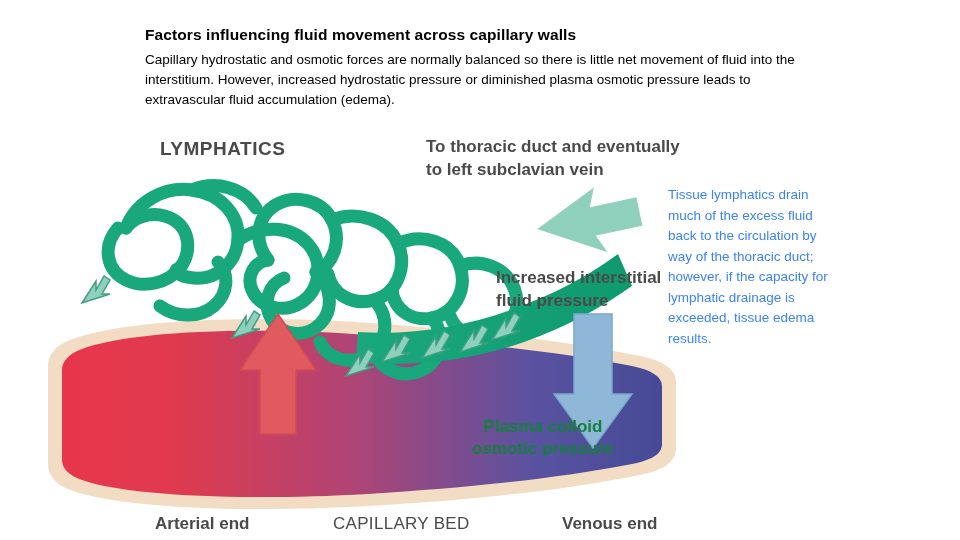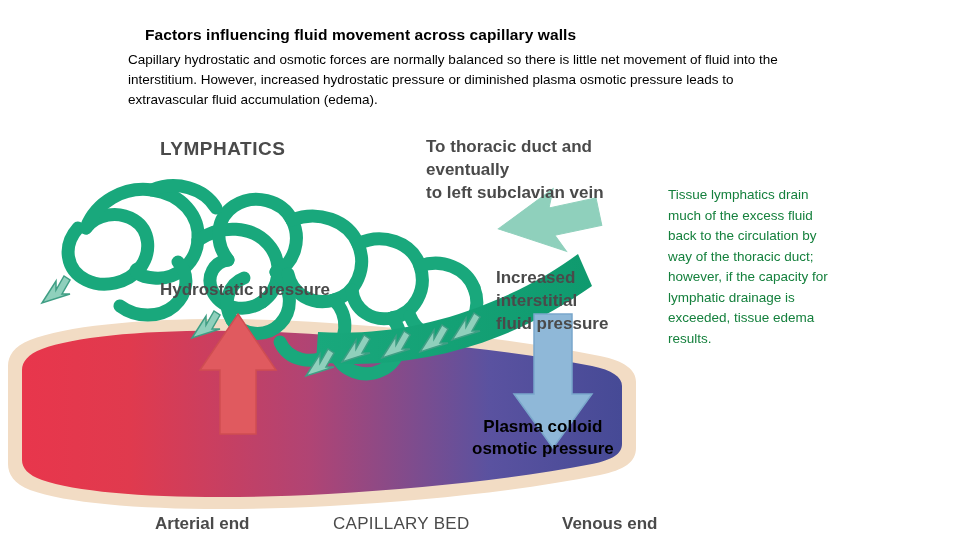--- a/index.html
+++ b/index.html
@@ -24,44 +24,45 @@
     left: 145px;
     top: 26px;
     font-size: 15.5px;
     font-weight: bold;
     color: #000000;
     letter-spacing: 0.1px;
     white-space: nowrap;
   }
   .subtitle {
     position: absolute;
-    left: 128px;
+    left: 145px;
     top: 50px;
     width: 660px;
     font-size: 13.5px;
     line-height: 20px;
     color: #000000;
   }
   .sidenote {
     position: absolute;
     left: 668px;
     top: 185px;
     width: 160px;
     font-size: 13.5px;
     line-height: 20.5px;
-    color: #15803d;
+    color: #3b82f6;
   }
 
   
   .figure {
     position: absolute;
     left: 0px;
     top: 118px;
     width: 660px;
     height: 422px;
+    padding-left: 40px;
   }
   .figure svg {
     display: block;
   }
   .fig-label {
     position: absolute;
     color: #4a4a4a;
     font-family: "Liberation Sans", sans-serif;
     font-weight: bold;
     white-space: pre-line;
@@ -88,21 +89,21 @@
     left: 496px;
     top: 148px;
     font-size: 17px;
     line-height: 23px;
   }
   .lbl-plasma {
     left: 472px;
     top: 298px;
     font-size: 17px;
     line-height: 22px;
-    color: #000000;
+    color: #15803d;
     text-align: center;
   }
   .lbl-arterial {
     left: 145px;
     top: 396px;
     font-size: 17px;
     margin-left: 10px;
   }
   .lbl-capbed {
     left: 333px;
@@ -203,21 +204,20 @@
       </g>
 
       <g>
         <path d="M 534 196 L 572 196 L 572 276 L 592 276 L 553 330 L 514 276 L 534 276 Z" fill="#8fb8d8" stroke="#7aa7cb" stroke-width="1.5"></path>
       </g>
     </svg>
 
     <div class="fig-label lbl-lymphatics">LYMPHATICS</div>
     <div class="fig-label lbl-thoracic">To thoracic duct and eventually
 to left subclavian vein</div>
-    <div class="fig-label lbl-hydrostatic">Hydrostatic pressure</div>
     <div class="fig-label lbl-interstitial">Increased interstitial
 fluid pressure</div>
     <div class="fig-label lbl-plasma">Plasma colloid
 osmotic pressure</div>
     <div class="fig-label lbl-arterial">Arterial end</div>
     <div class="fig-label lbl-capbed">CAPILLARY BED</div>
     <div class="fig-label lbl-venous">Venous end</div>
 
   </div>
 

